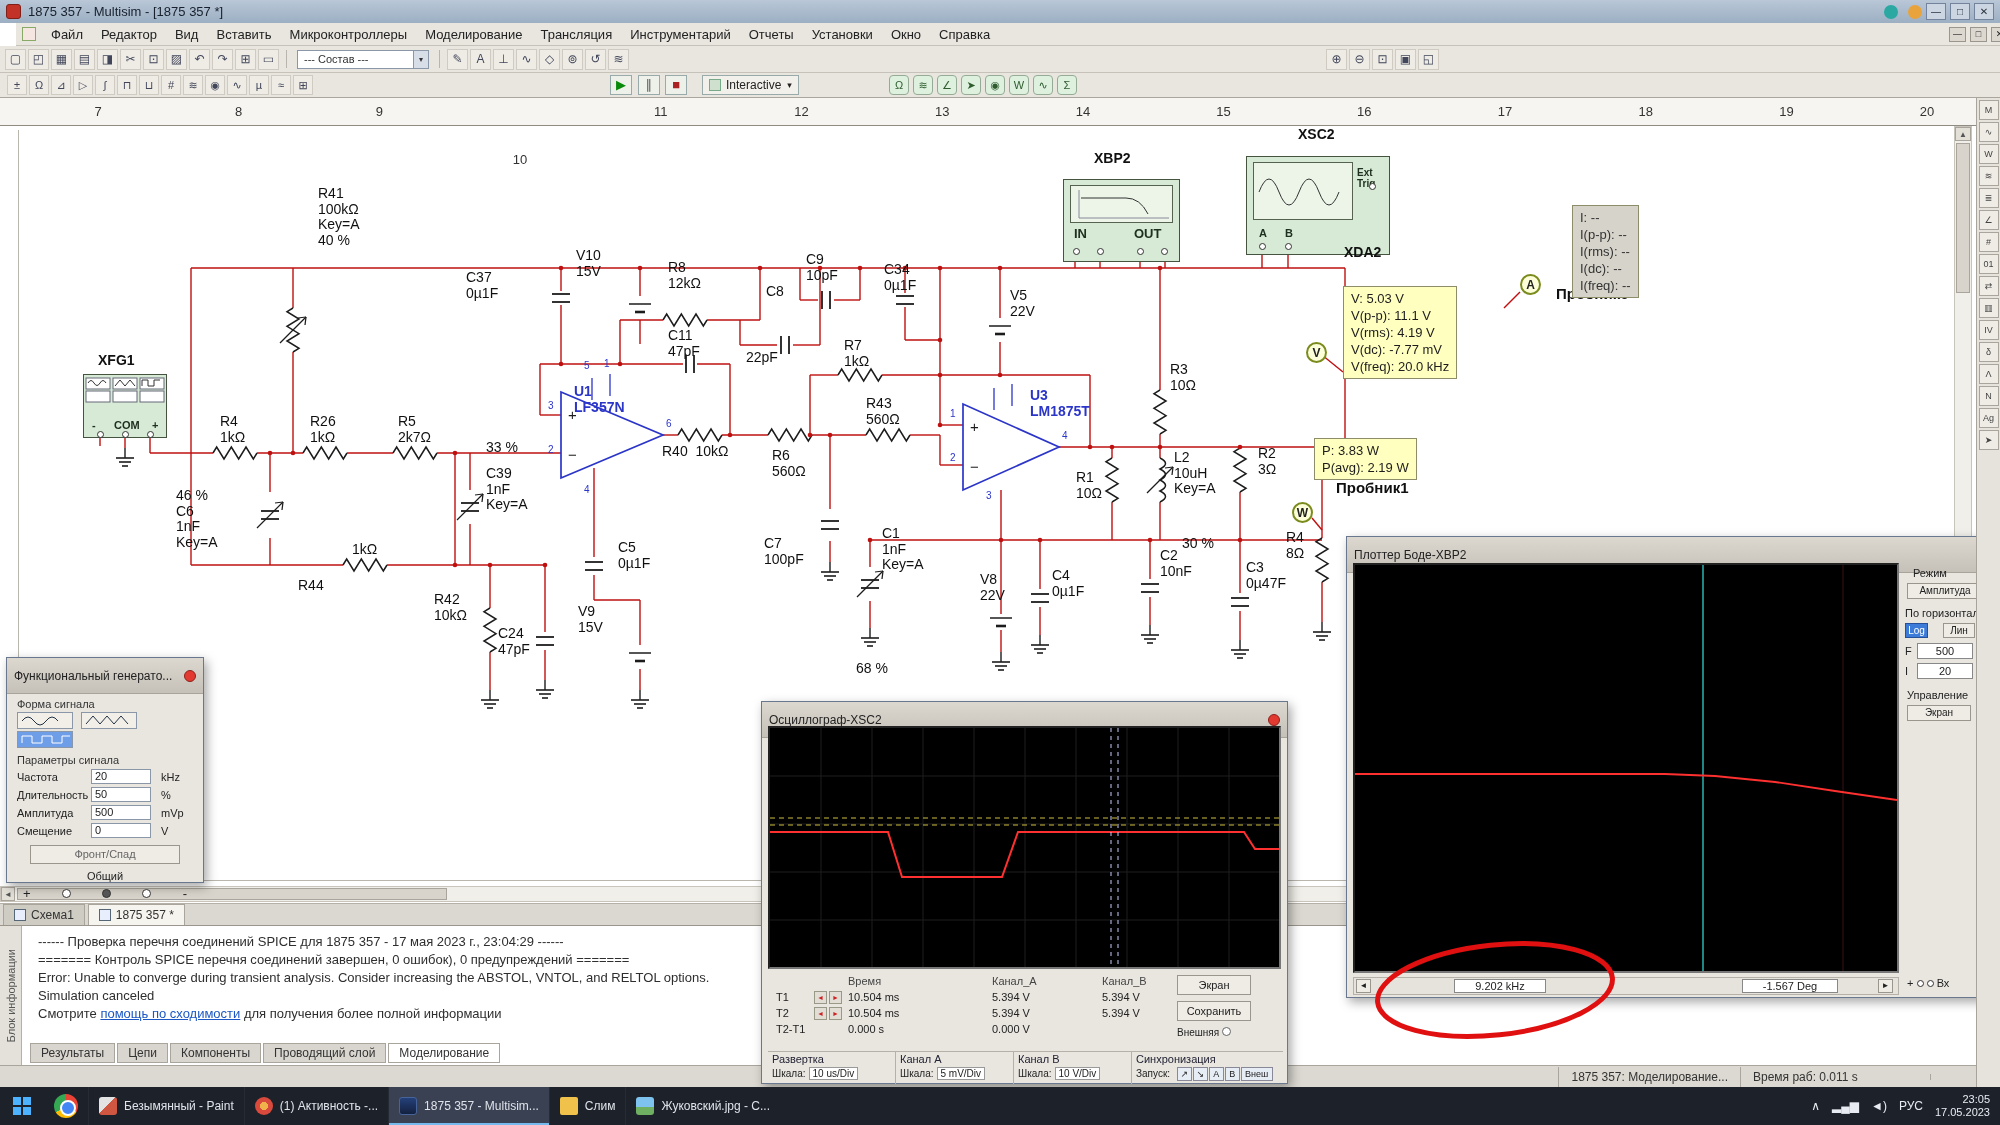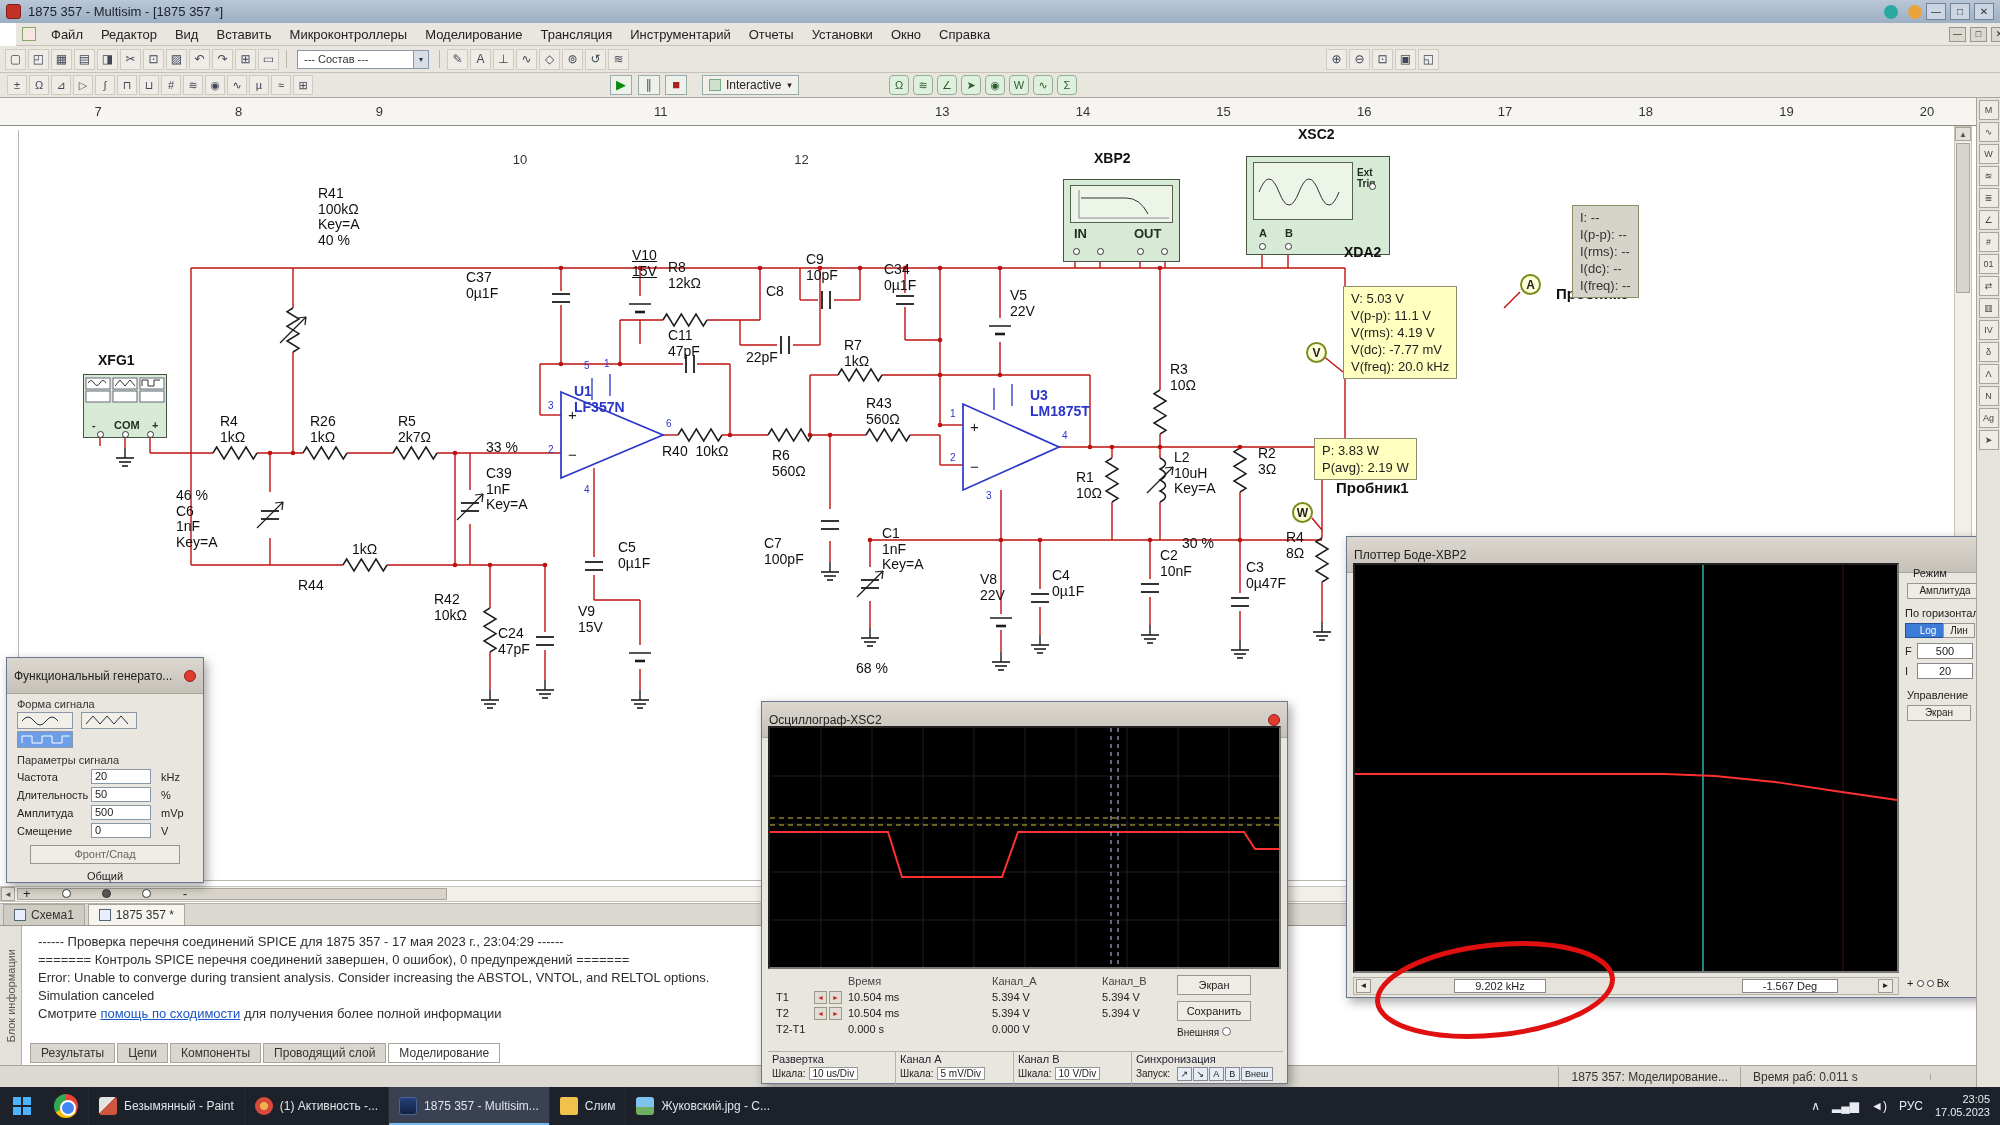--- a/index.html
+++ b/index.html
@@ -246,21 +246,21 @@
     <div id="tb2inst" class="abs" style="left:887px;top:2px"><div class="tb2c">Ω</div><div class="tb2c">≋</div><div class="tb2c">∠</div><div class="tb2c">➤</div><div class="tb2c">◉</div><div class="tb2c">W</div><div class="tb2c">∿</div><div class="tb2c">Σ</div></div>
   </div>
 
   <div class="ruler abs">
     <div id="ruler-nums">
         <div class="ruler-num" style="left: 98px;">7</div>
         <div class="ruler-num" style="left: 238.7px;">8</div>
         <div class="ruler-num" style="left: 379.4px;">9</div>
         <div class="ruler-num" style="left: 520.1px; margin-top: 48px;">10</div>
         <div class="ruler-num" style="left: 660.8px;">11</div>
-        <div class="ruler-num" style="left: 801.5px; margin-top: 48px;">12</div>
+        <div class="ruler-num" style="left: 801.5px;">12</div>
         <div class="ruler-num" style="left: 942.2px;">13</div>
         <div class="ruler-num" style="left: 1082.9px;">14</div>
         <div class="ruler-num" style="left: 1223.6px;">15</div>
         <div class="ruler-num" style="left: 1364.3px;">16</div>
         <div class="ruler-num" style="left: 1505px;">17</div>
         <div class="ruler-num" style="left: 1645.7px;">18</div>
         <div class="ruler-num" style="left: 1786.4px;">19</div>
         <div class="ruler-num" style="left: 1927.1px;">20</div>
       </div>
   </div>
@@ -524,21 +524,21 @@
       <circle cx="1000" cy="268" r="2.3" fill="#bf1010"></circle>
       <circle cx="1160" cy="268" r="2.3" fill="#bf1010"></circle>
     </svg>
   <div id="sch-labels">
       <div class="slabel" style="left: 318px; top: 186px;">R41
 100kΩ
 Key=A
 40 %</div>
       <div class="slabel" style="left: 466px; top: 270px;">C37
 0µ1F</div>
-      <div class="slabel" style="left: 632px; top: 248px; text-decoration: underline;">V10
+      <div class="slabel" style="left: 576px; top: 248px;">V10
 15V</div>
       <div class="slabel" style="left: 668px; top: 260px;">R8
 12kΩ</div>
       <div class="slabel" style="left: 766px; top: 284px;">C8</div>
       <div class="slabel" style="left: 746px; top: 350px;">22pF</div>
       <div class="slabel" style="left: 806px; top: 252px;">C9
 10pF</div>
       <div class="slabel" style="left: 884px; top: 262px;">C34
 0µ1F</div>
       <div class="slabel" style="left: 1010px; top: 288px;">V5
@@ -885,21 +885,21 @@
     <div class="blackscr" style="left:6px;top:26px;width:546px;height:410px">
       <svg id="bode-svg" width="542" height="406" xmlns="http://www.w3.org/2000/svg">
           <line x1="488" y1="0" x2="488" y2="406" stroke="#3a1212"></line>
           <line x1="348" y1="0" x2="348" y2="406" stroke="#35e0e0" stroke-width="1.2"></line>
           <polyline points="0,209 310,209 360,211 420,217 480,226 542,235" stroke="#ff3030" stroke-width="1.8" fill="none"></polyline>
         </svg>
     </div>
     <div class="bode-lab" style="left:566px;top:30px">Режим</div>
     <div class="bode-btn" style="left:560px;top:46px;width:76px;height:16px;line-height:14px">Амплитуда</div>
     <div class="bode-lab" style="left:558px;top:70px">По горизонтали</div>
-    <div class="bode-btn logsel" style="left:558px;top:86px;width:46px;height:15px;line-height:13px">Log</div>
+    <div class="bode-btn logsel" style="left:558px;top:86px;width:23px;height:15px;line-height:13px">Log</div>
     <div class="bode-btn" style="left:596px;top:86px;width:32px;height:15px;line-height:13px">Лин</div>
     <div class="bode-lab" style="left:558px;top:108px">F</div>
     <div class="vbox" style="left:570px;top:106px;width:56px;height:16px">500</div>
     <div class="bode-lab" style="left:558px;top:128px">I</div>
     <div class="vbox" style="left:570px;top:126px;width:56px;height:16px">20</div>
     <div class="bode-lab" style="left:560px;top:152px">Управление</div>
     <div class="bode-btn" style="left:560px;top:168px;width:64px;height:16px;line-height:14px">Экран</div>
     <div class="abs" style="left:6px;top:440px;width:546px;height:18px;background:#e6e3dd;border:1px solid #b5b1a8">
       <div class="btn3d" style="left:2px;top:1px;width:15px;height:14px;line-height:12px;font-size:8px">◄</div>
       <div class="vbox" style="left:100px;top:1px;width:92px;height:14px;line-height:13px">9.202 kHz</div>

